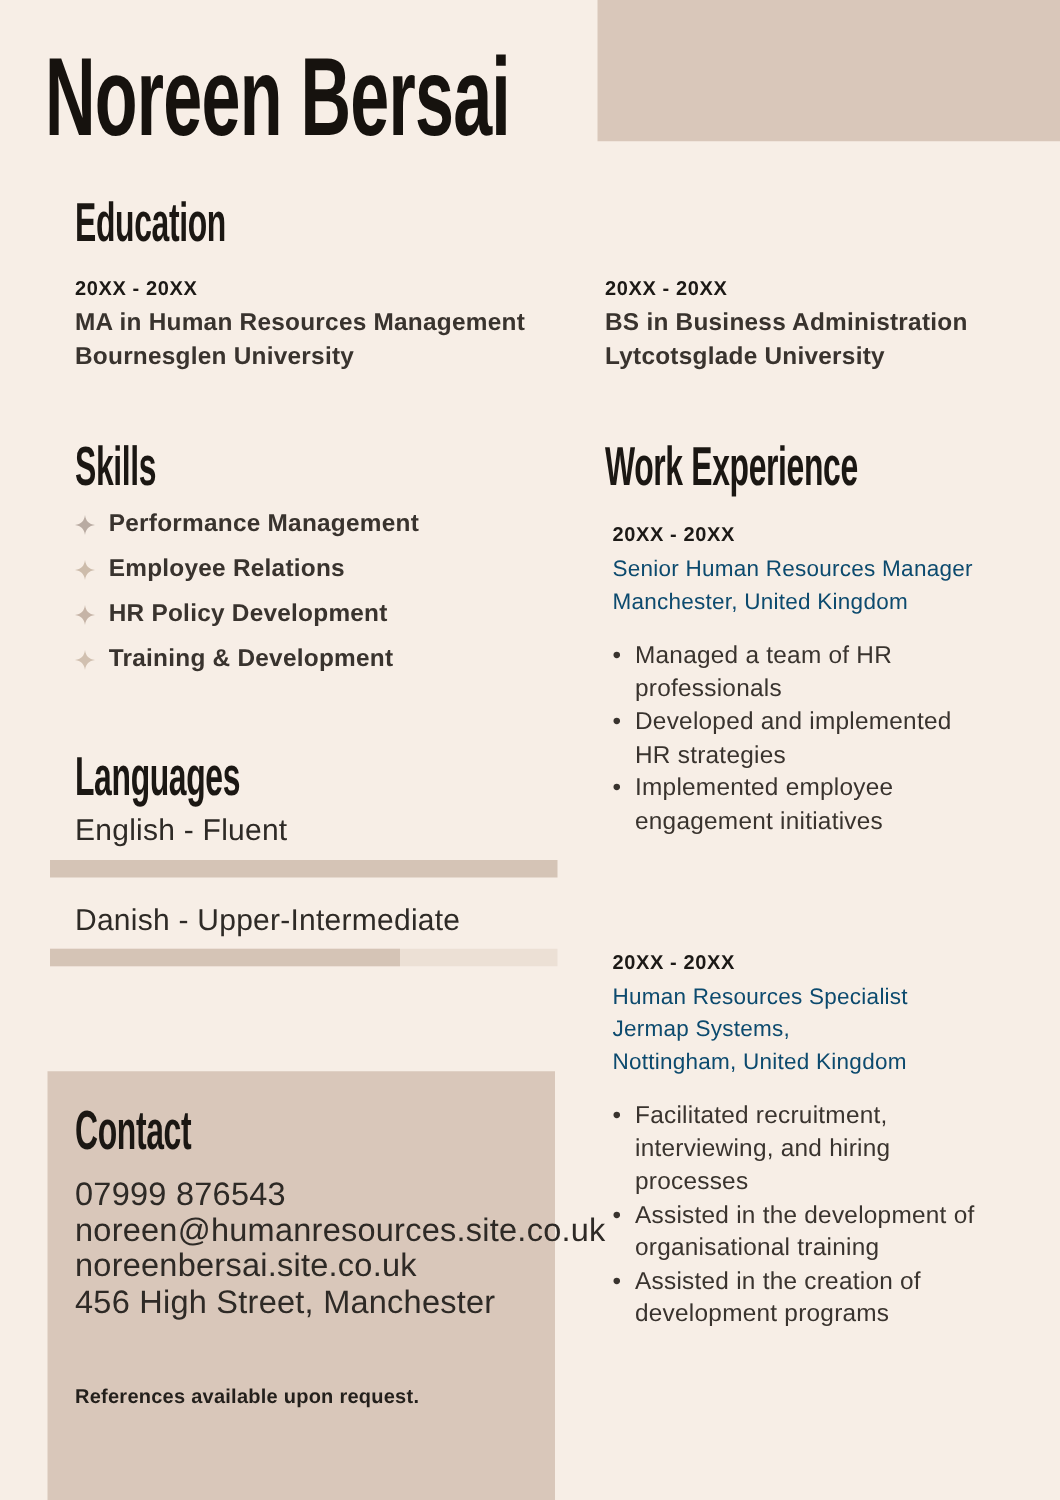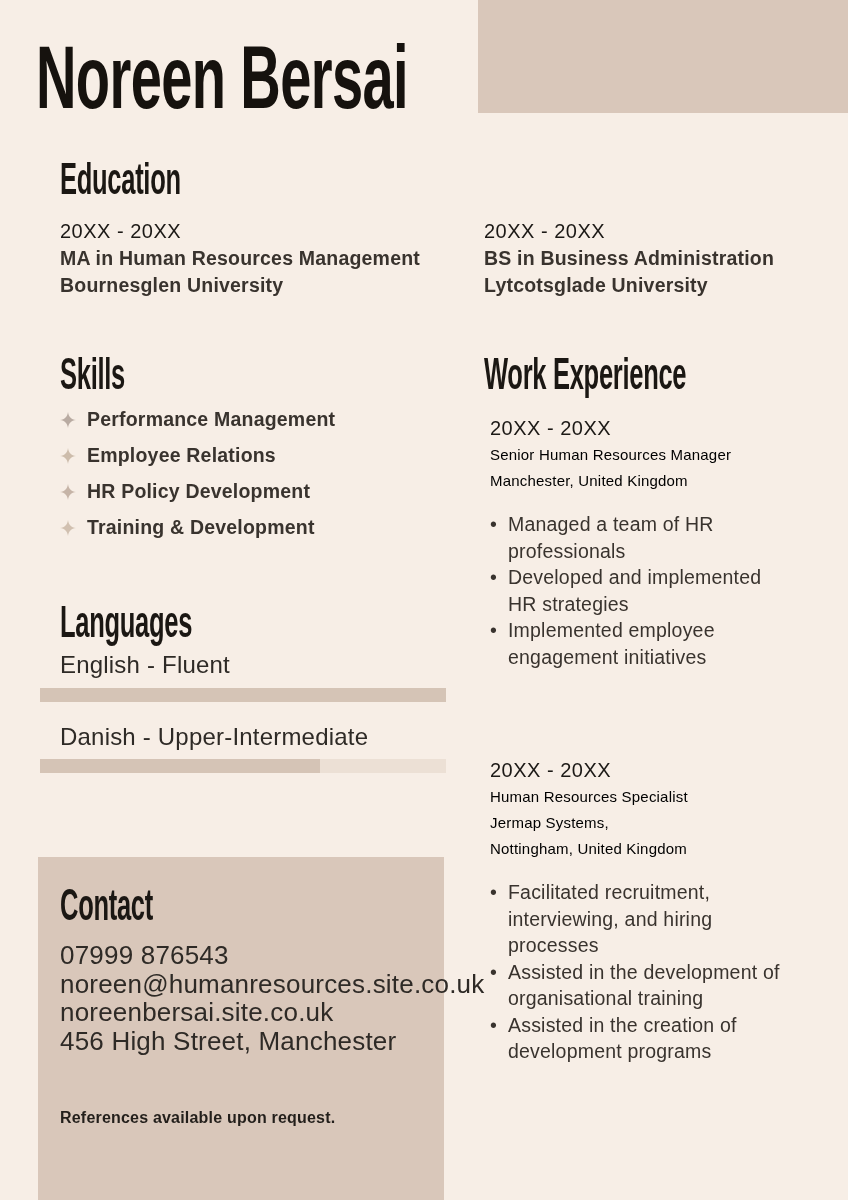--- a/index.html
+++ b/index.html
@@ -19,30 +19,30 @@
     letter-spacing:-1px;white-space:nowrap;
     transform:scaleX(0.63);transform-origin:0 0;
   }
   h2.sec{
     position:absolute;margin:0;
     font-size:44px;font-weight:bold;line-height:1;color:#1b1713;
     letter-spacing:-0.5px;white-space:nowrap;
     transform:scaleX(0.58);transform-origin:0 0;
   }
   .body-text{font-size:19.5px;line-height:27px;letter-spacing:0.2px;color:#39332e;font-weight:bold;}
-  .dates{font-size:20px;font-weight:normal;color:#1c1916;letter-spacing:0.5px;line-height:27px;}
+  .dates{font-size:16px;font-weight:bold;color:#1c1916;letter-spacing:0.5px;line-height:27px;}
   .edu-block{position:absolute;width:400px;}
   .skills-list{position:absolute;left:60px;top:408px;margin:0;padding:0;list-style:none;}
   .skills-list li{display:flex;align-items:center;margin-bottom:13px;height:23px;}
   .skills-list .star{width:16px;height:16px;margin-right:11px;flex:0 0 auto;}
   .lang-label{position:absolute;left:60px;font-size:24px;line-height:24px;color:#2e2a26;letter-spacing:0.2px;}
   .lang-bar{position:absolute;left:40px;width:406px;height:14px;background:#ece0d5;}
   .lang-bar .fill{height:100%;background:#d5c4b6;}
   .job{position:absolute;left:490px;width:335px;}
-  .job .jobline{font-size:15px;line-height:26px;letter-spacing:0.2px;color:#000000;}
+  .job .jobline{font-size:18px;line-height:26px;letter-spacing:0.2px;color:#0c4a6e;}
   .bullets{margin:17px 0 0 0;padding:0;list-style:none;width:300px;}
   .bullets li{display:flex;font-size:19.5px;line-height:26.5px;letter-spacing:0.2px;color:#39332e;}
   .bullets .dot{flex:0 0 18px;color:#39332e;}
   .contact-box{
     position:absolute;left:38px;top:857px;width:406px;height:394px;
     background:#d9c7ba;
   }
   .contact-box h2.sec{left:22px;top:26px;}
   .contact-lines{position:absolute;left:22px;top:84px;font-size:26px;line-height:28.5px;letter-spacing:0.2px;color:#2e2a26;}
   .references{position:absolute;left:22px;top:252px;font-size:16px;font-weight:bold;color:#231f1b;letter-spacing:0.2px;}

